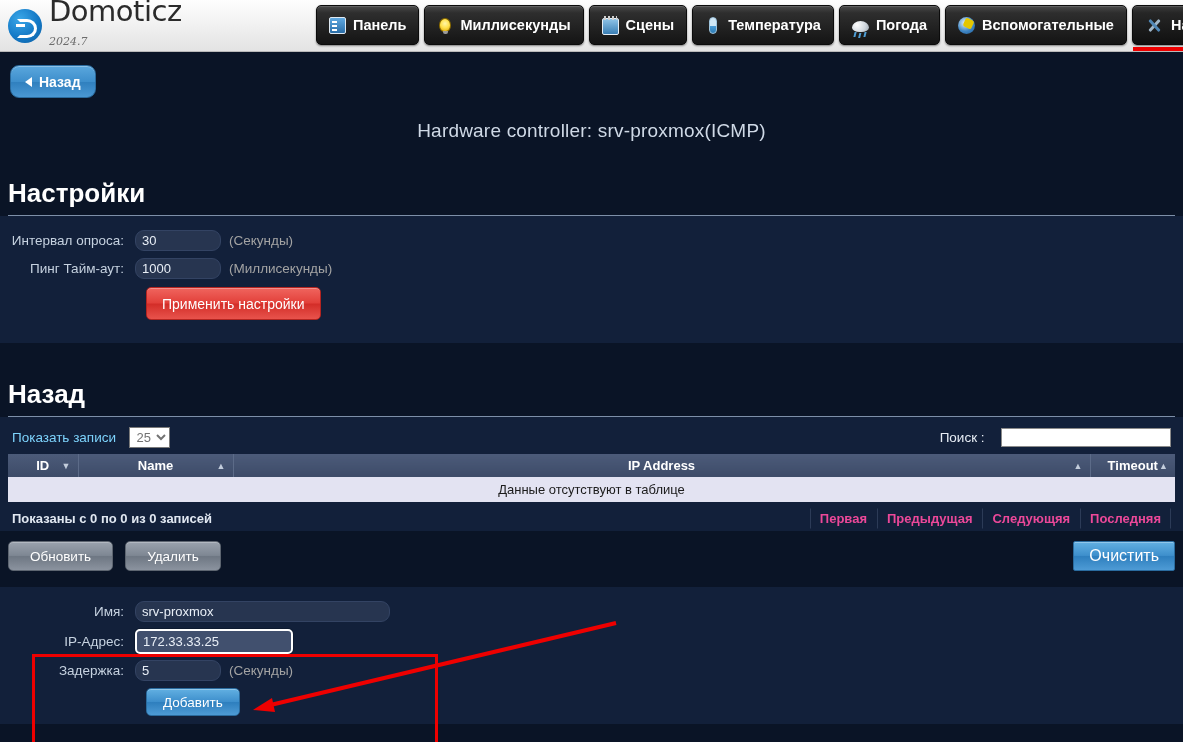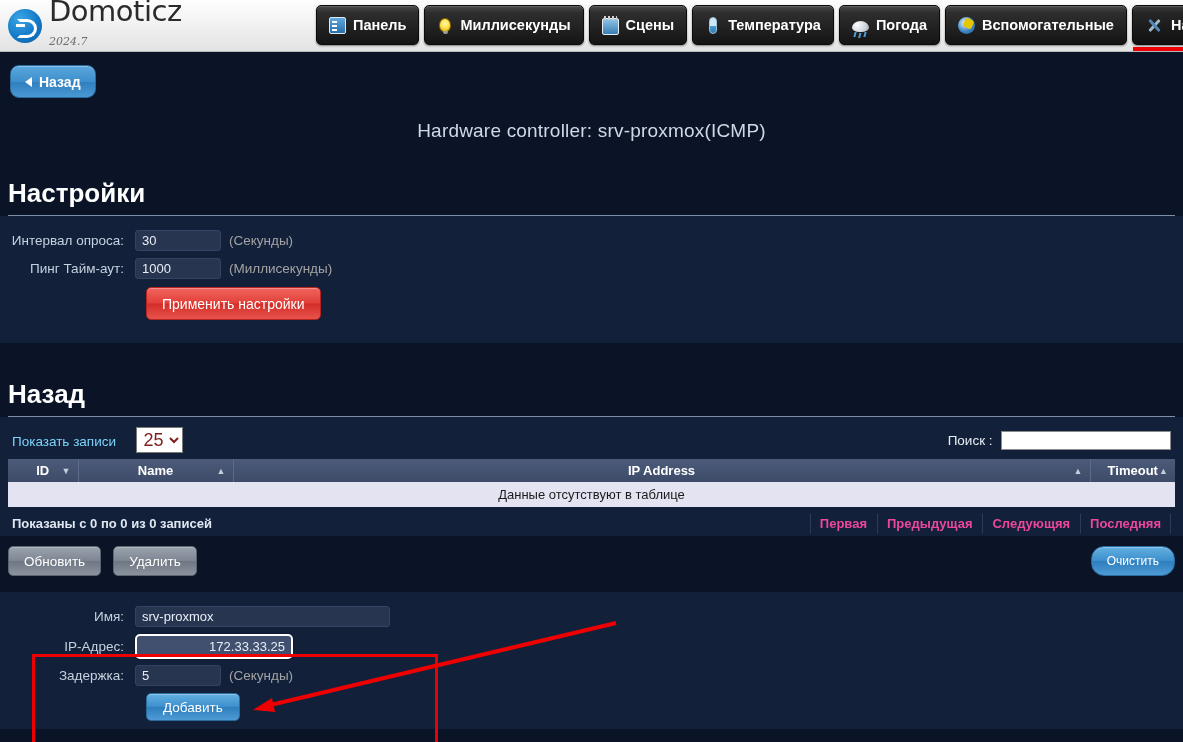--- a/index.html
+++ b/index.html
@@ -224,21 +224,21 @@
     text-align: right;
     color: #c6d2e0;
     font-size: 13.5px;
     padding-right: 11px;
     line-height: 16px;
   }
   .fld {
     height: 21px;
     background: #273550;
     border: 1px solid #334363;
-    border-radius: 3px;
+    border-radius: 9px;
     color: #e8eef6;
     font-size: 13px;
     padding: 0 6px;
     font-family: "Liberation Sans", sans-serif;
     outline: none;
   }
   .fld-w { width: 86px; }
   .unit { color: #a3a3a3; font-size: 13.5px; margin-left: 8px; }
 
   .btn-red {
@@ -255,29 +255,29 @@
   }
 
   
   .tablewrap { background: #12203a; padding: 8px 8px 0 8px; }
   .tbl-top {
     display: flex; align-items: center; justify-content: space-between;
     padding: 2px 4px 6px 4px;
   }
   .len-lbl { color: #7dd3fc; font-size: 13.5px; }
   .len-sel {
-    margin-left: 16px;
-    font-size: 18px;
+    margin-left: 9px;
+    font-size: 13px;
     padding: 1px 2px;
     background: #ffffff;
-    color: #7f1d1d;
+    color: #737373;
     border: 1px solid #7a7a7a;
     font-family: "Liberation Sans", sans-serif;
   }
-  .srch-lbl { color: #e7edf5; font-size: 13.5px; margin-right: 4px; }
+  .srch-lbl { color: #e7edf5; font-size: 13.5px; margin-right: 12px; }
   .srch-in {
     width: 170px; height: 19px;
     background: #fff; border: 1px solid #8a8a8a;
     font-size: 13px; padding: 0 3px;
     font-family: "Liberation Sans", sans-serif;
     outline: none;
   }
 
   table.grid { width: 100%; border-collapse: collapse; }
   table.grid th {
@@ -327,38 +327,38 @@
 
   
   .actions {
     position: relative;
     padding: 10px 8px;
     background: #0a1426;
     display: flex; align-items: center;
   }
   .btn-gray {
     height: 30px;
-    padding: 0 15px;
+    padding: 0 21px;
     margin-right: 12px;
     border-radius: 5px;
     background: linear-gradient(to bottom, #9aa2ad 0%, #7e8793 48%, #6e7783 52%, #8b939f 100%);
     border: 1px solid #5d6570;
     color: #ffffff;
     font-size: 13.5px;
     cursor: pointer;
     box-shadow: inset 0 1px 0 rgba(255,255,255,0.25);
   }
   .btn-blue {
     height: 30px;
     padding: 0 15px;
-    border-radius: 13px;
+    border-radius: 2px;
     background: linear-gradient(to bottom, #62b0e2 0%, #3e8fcc 48%, #2e7fbe 52%, #4e9bd5 100%);
     border: 1px solid #2a6b9e;
     color: #ffffff;
-    font-size: 12px;
+    font-size: 16px;
     cursor: pointer;
     box-shadow: inset 0 1px 0 rgba(255,255,255,0.3);
   }
   .spacer { flex: 1; }
 
   
   .addzone {
     position: relative;
     background: #12203a;
     margin-top: 6px;
@@ -372,21 +372,20 @@
     border: 3px solid #ee0000;
     pointer-events: none;
     z-index: 5;
   }
   .fld-focus {
     border: 2px solid #ffffff;
     border-radius: 5px;
     background: #41506e;
     height: 25px;
     box-shadow: 0 0 0 1px #0d1a30;
-    text-align: right;
   }
   .btn-add {
     margin-left: 146px;
     height: 28px;
     padding: 0 16px;
     border-radius: 5px;
     background: linear-gradient(to bottom, #62b0e2 0%, #3e8fcc 48%, #2e7fbe 52%, #4e9bd5 100%);
     border: 1px solid #2a6b9e;
     color: #ffffff;
     font-size: 13.5px;

